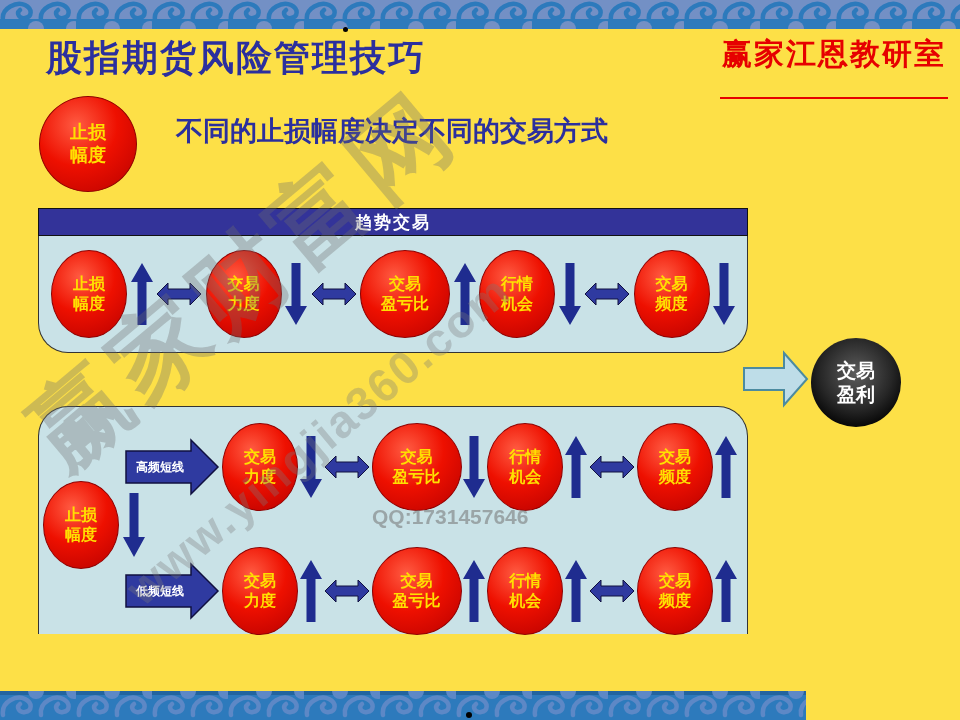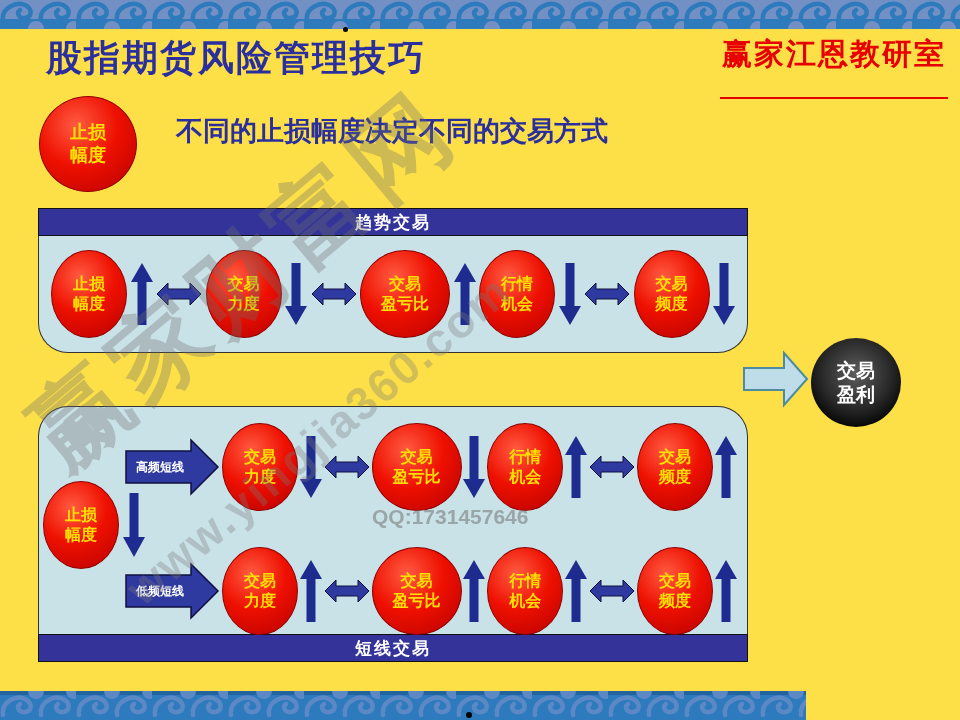--- a/index.html
+++ b/index.html
@@ -275,20 +275,19 @@
             </svg></span>
           <div class="node">
             <div>交易</div>
             <div>频度</div>
           </div>
           <span class="va"><svg width="22" height="62" viewBox="0 0 22 62">
               <polygon points="11,0 22,19 15.5,19 15.5,62 6.5,62 6.5,19 0,19" fill="#1f2c8f"></polygon>
             </svg></span>
         </div>
     </div>
-    <div class="panel-bar">短线交易</div>
   </div>
 
   <div class="wm" id="wm-brand">赢家财富网</div>
   <div class="wm" id="wm-url">www.yingjia360.com</div>
   <div class="wm" id="wm-qq">QQ:1731457646</div>
 
 </div>
 
 </body></html>

